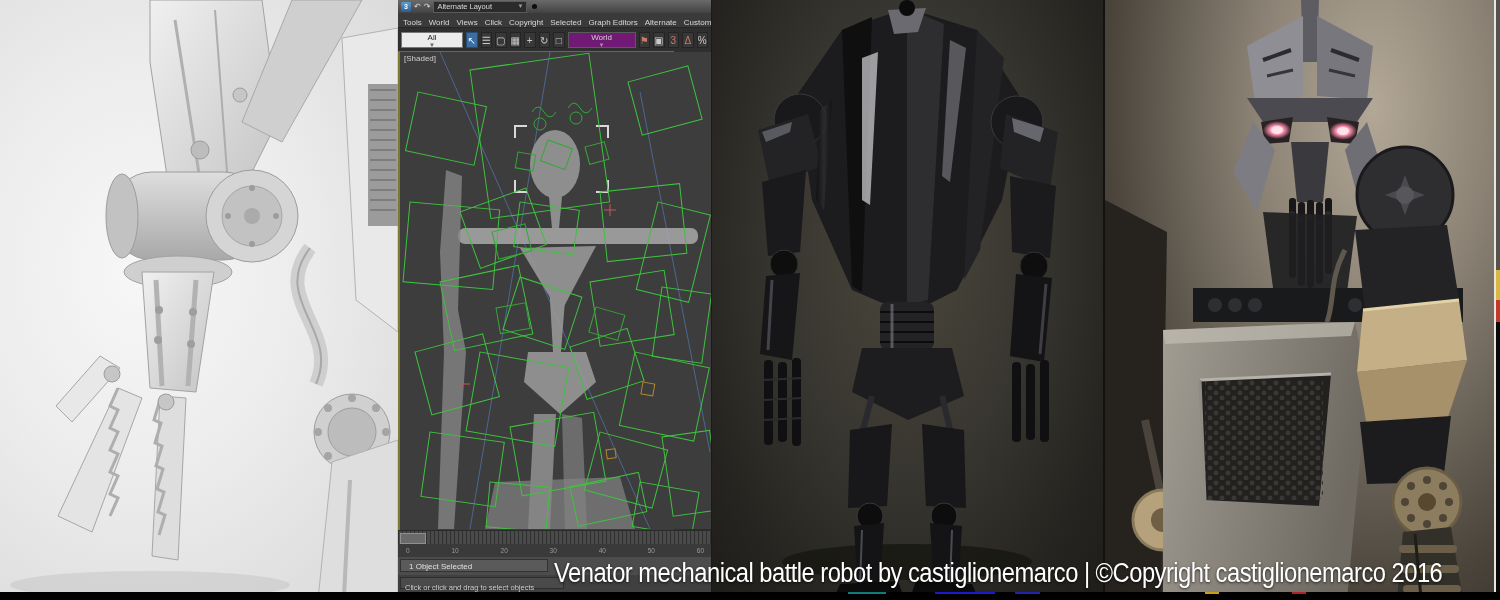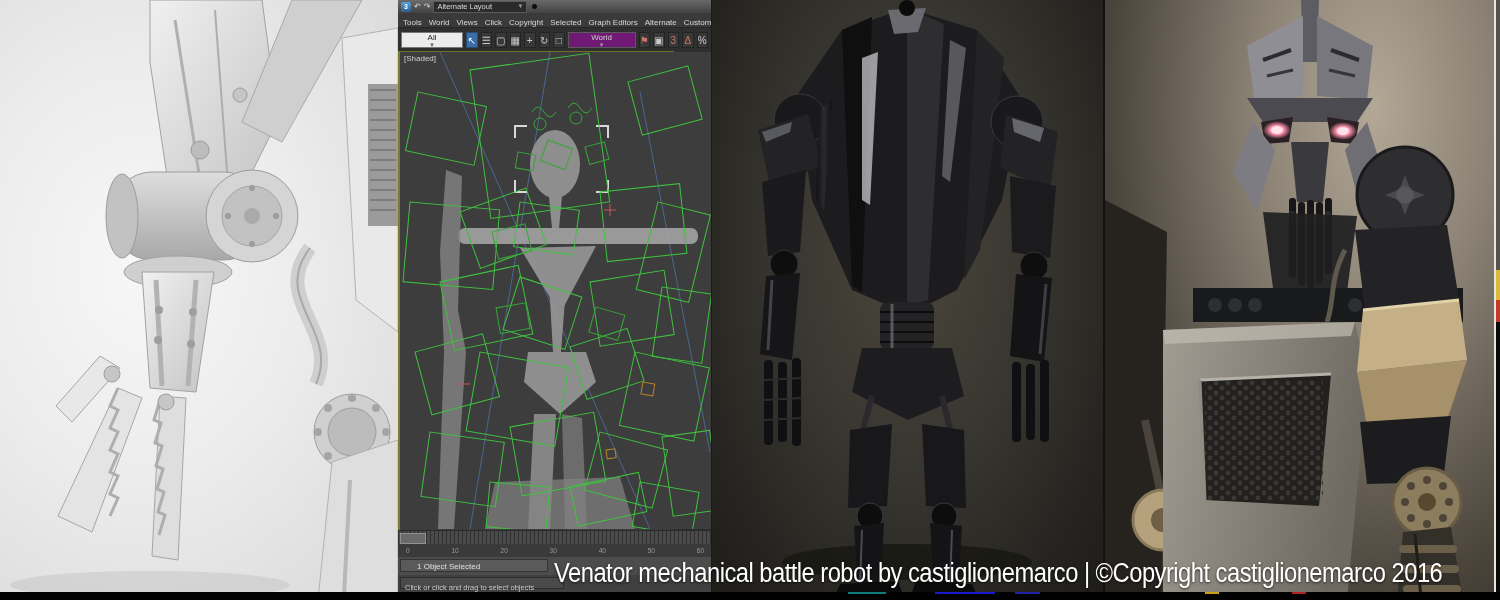--- a/index.html
+++ b/index.html
@@ -39,21 +39,21 @@
                 border-top:1px solid #6e6e26;border-left:2px solid #7d7a33;box-sizing:border-box;}
   .viewport-label{position:absolute;left:4px;top:2px;color:#cfcfcf;font-size:8px;z-index:3;}
   .max-trackbar{position:absolute;left:0;top:530px;width:314px;height:14px;background:#4a4a4a;
     background-image:repeating-linear-gradient(90deg,#303030 0 1px,transparent 1px 4px);border-top:1px solid #2a2a2a;}
   .time-slider{position:absolute;left:2px;top:2px;width:24px;height:9px;background:#6a6a6a;border:1px solid #909090;}
   .max-timeline-nums{position:absolute;left:0;top:544px;width:314px;height:13px;background:#3a3a3a;
     display:flex;justify-content:space-between;align-items:center;padding:0 8px;box-sizing:border-box;}
   .tick-num{color:#9a9a9a;font-size:6.5px;}
   .max-statusrow1{position:absolute;left:0;top:557px;width:314px;height:18px;background:#4c4c4c;}
   .status-field{position:absolute;left:2px;top:2px;height:13px;background:#5a5a5a;border:1px solid #333;
-                color:#e0e0e0;font-size:8px;line-height:13px;padding:0 16px;box-sizing:border-box;}
+                color:#e0e0e0;font-size:8px;line-height:13px;padding:0 8px;box-sizing:border-box;}
   .max-statusrow2{position:absolute;left:0;top:575px;width:314px;height:17px;background:#404040;}
   .prompt-field{position:absolute;left:2px;top:2px;height:12px;background:#4a4a4a;border:1px solid #2e2e2e;
                 color:#c9c9c9;font-size:7.5px;line-height:12px;padding:4px 4px;box-sizing:border-box;}
 
   
   #panel-black{left:712px;width:391px;
     background:radial-gradient(ellipse at 50% 40%, #4b473c 0%, #383630 45%, #262420 80%, #1e1d19 100%);}
 
   
   #panel-closeup{left:1103px;width:397px;border-left:2px solid #141210;box-sizing:border-box;

